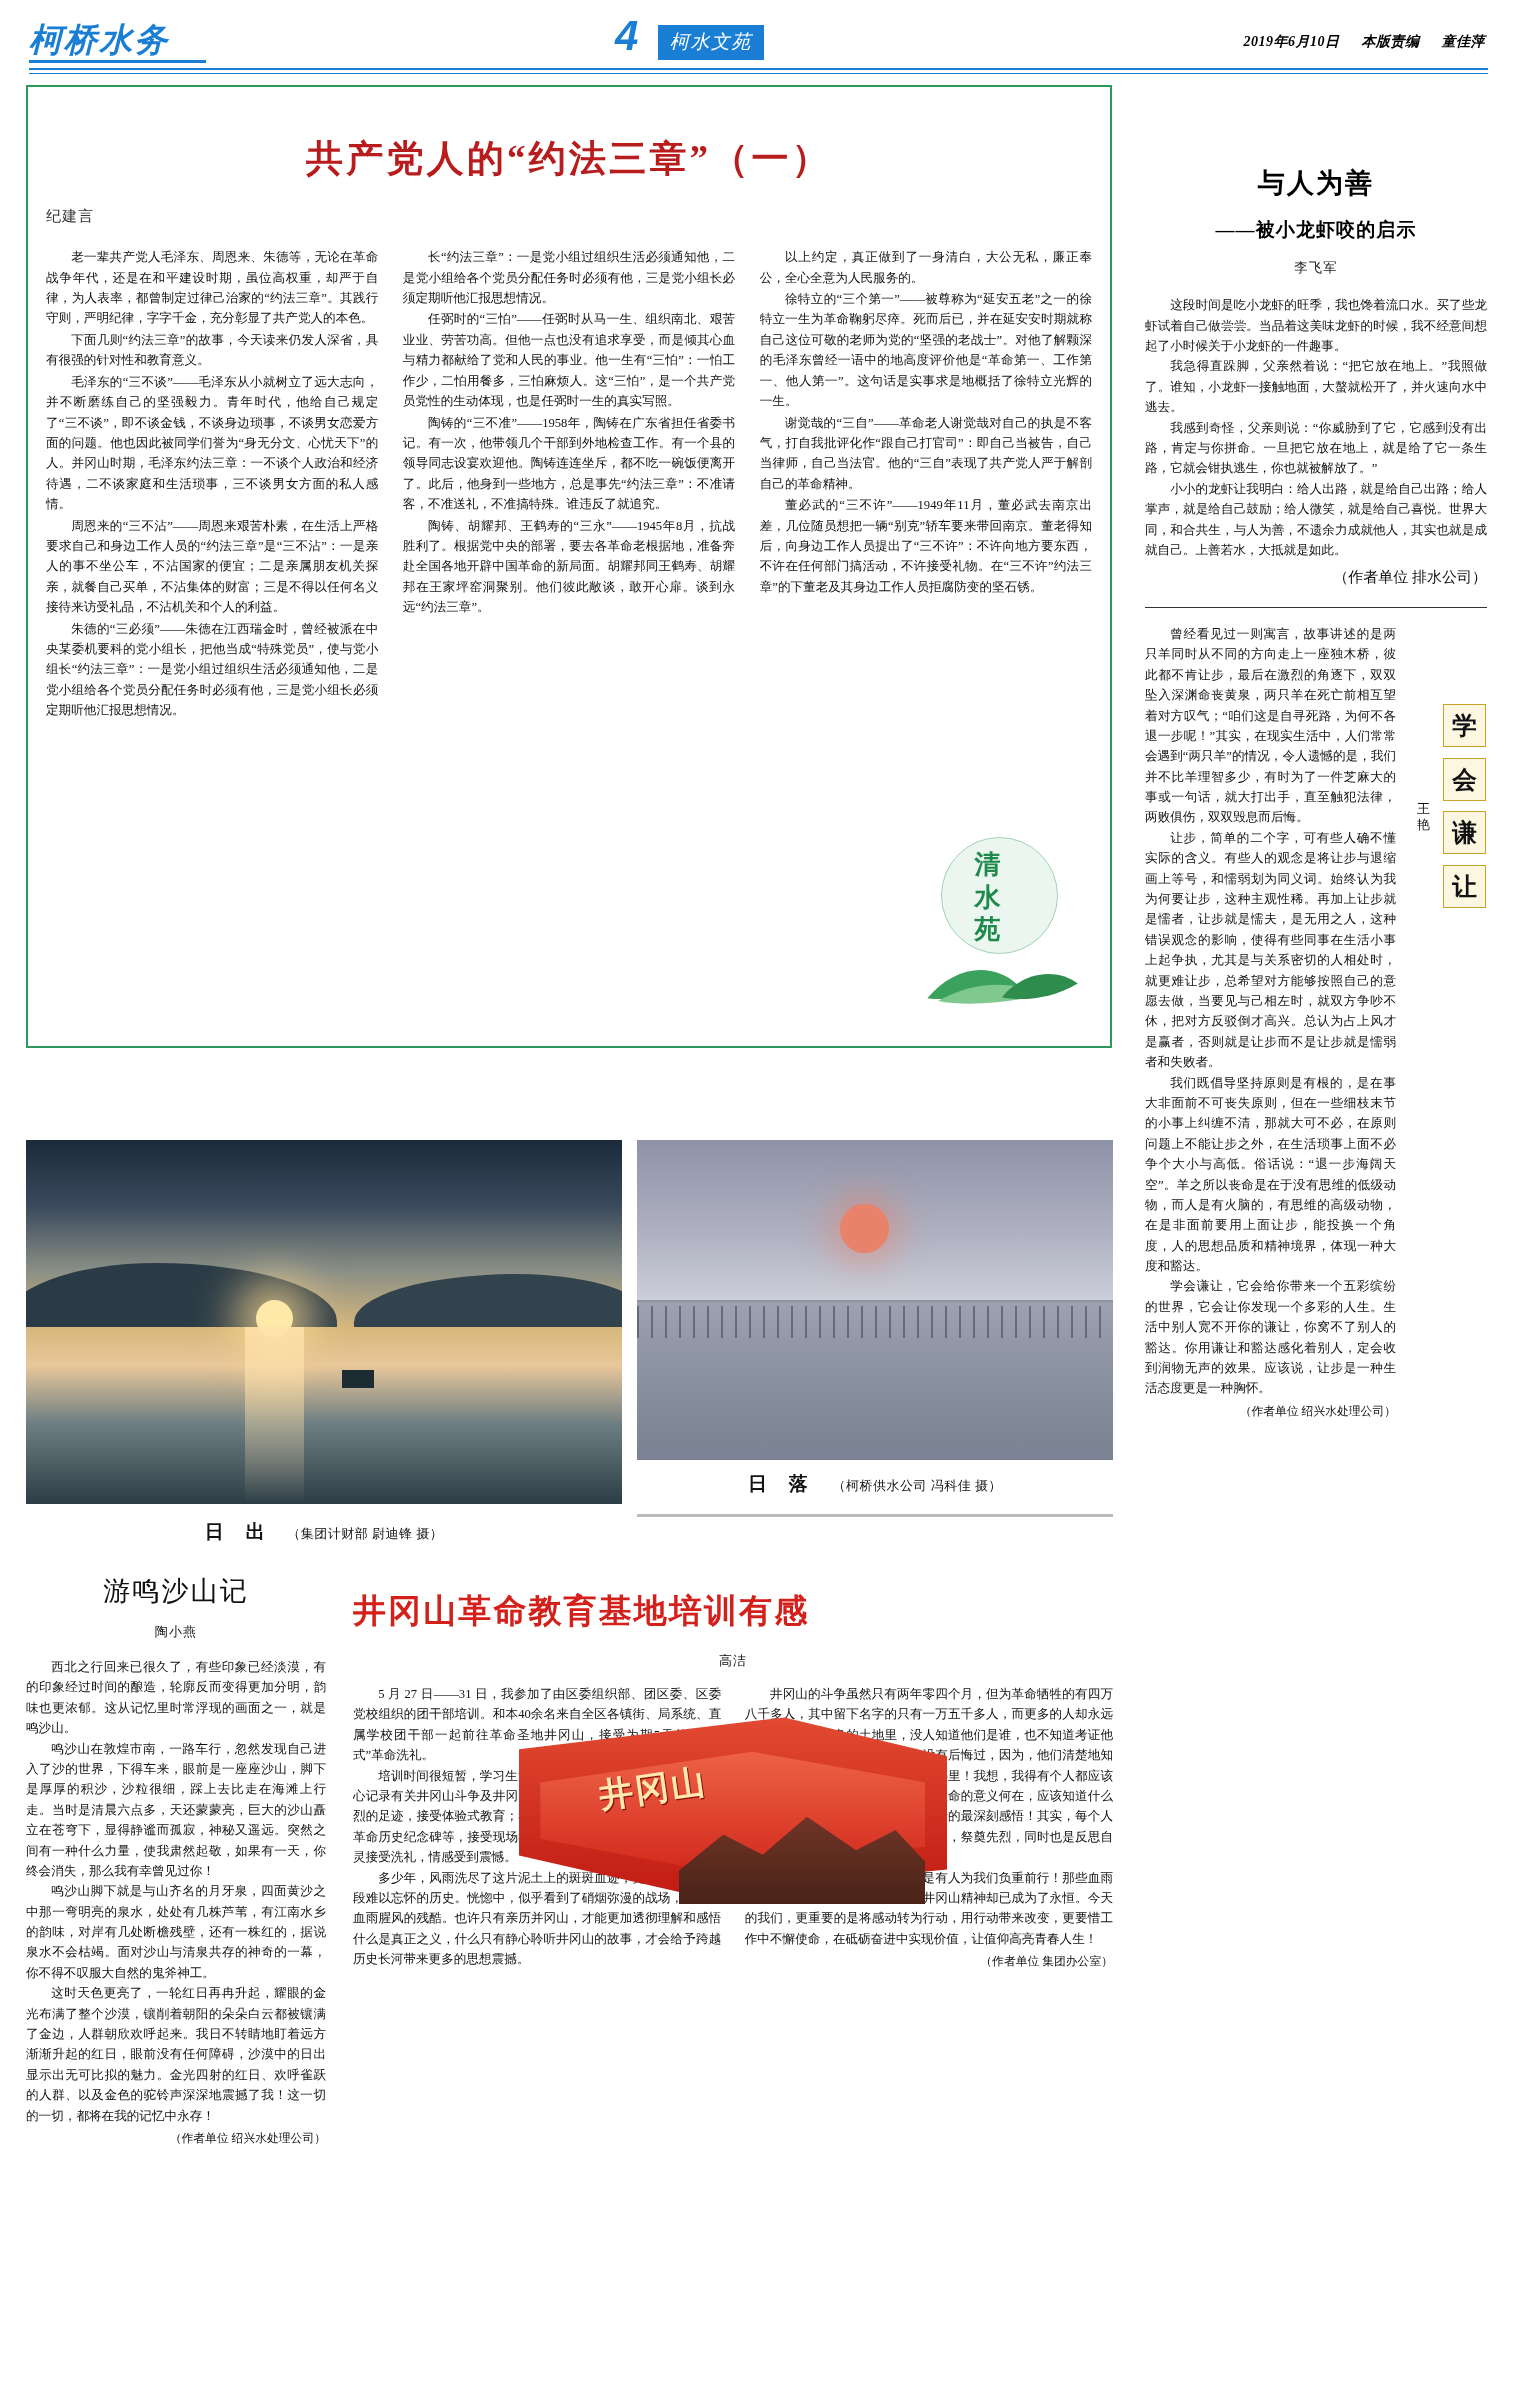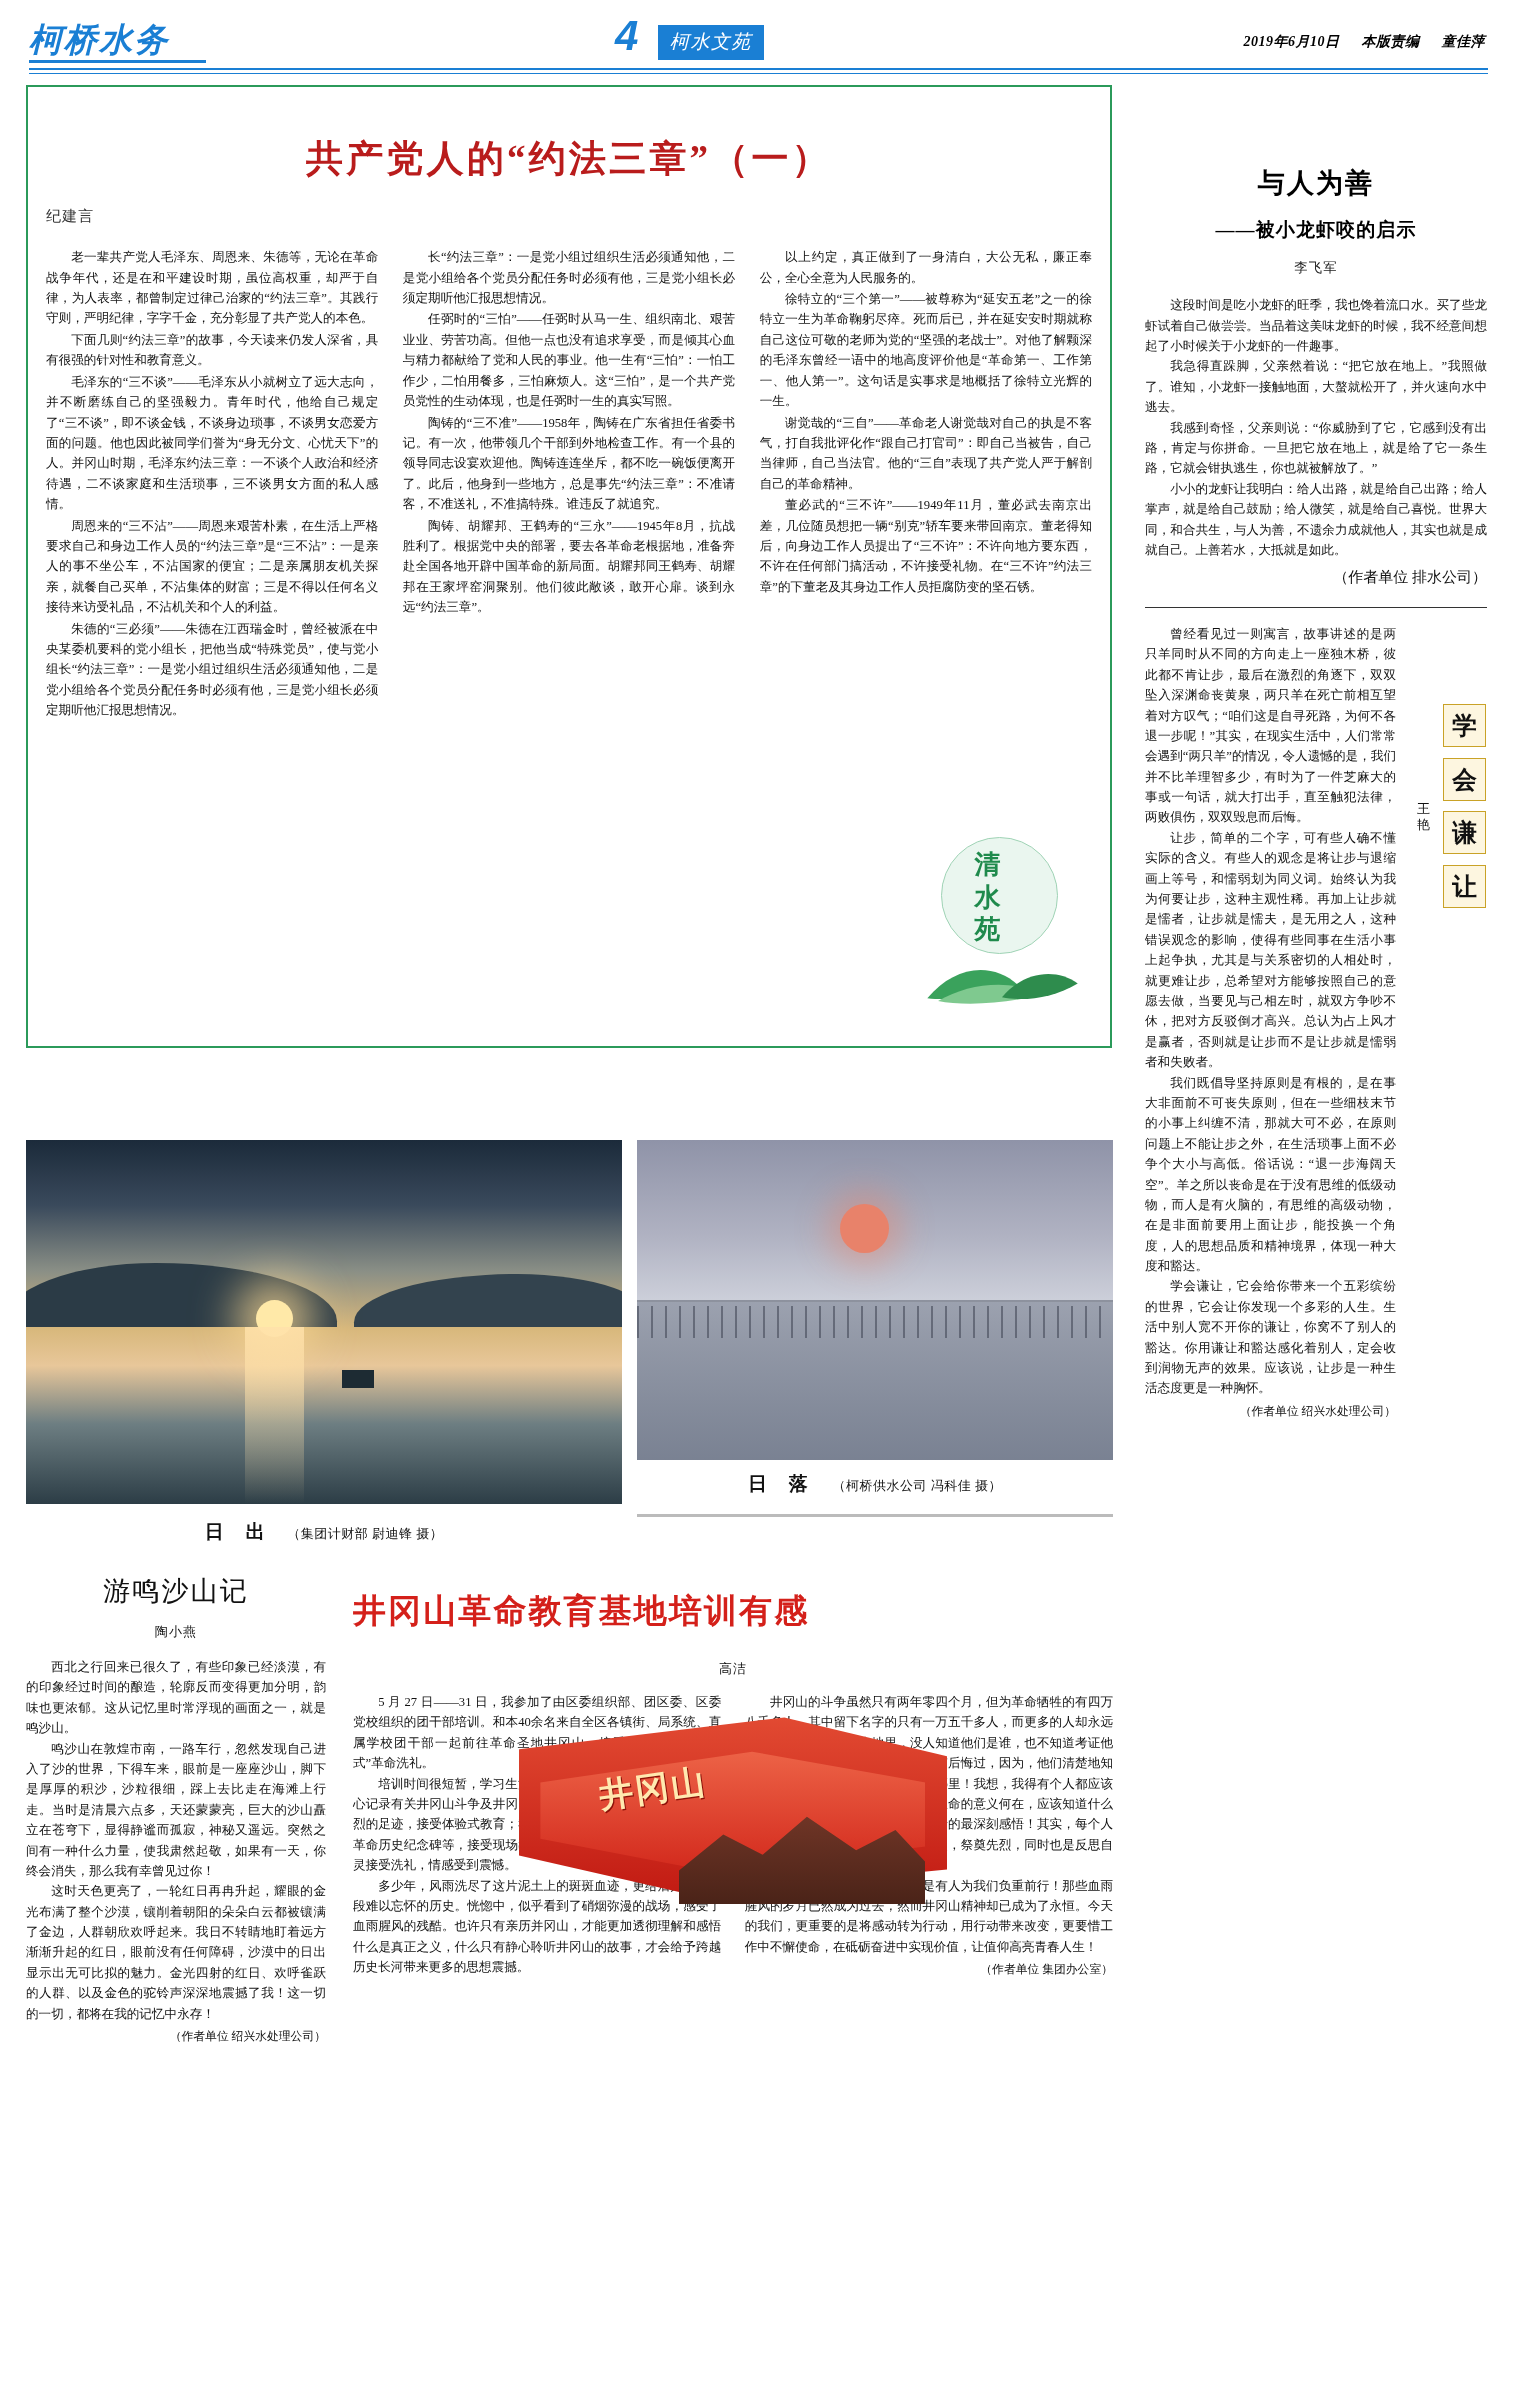--- a/index.html
+++ b/index.html
@@ -325,21 +325,21 @@
     width: 760px;
   }
   .art-jgs h2 {
     margin: 0;
     text-align: left;
     font-size: 33px;
     font-weight: bold;
     color: #d4201a;
     letter-spacing: 2.1px;
   }
-  .art-jgs .byline { text-align:center; font-size: 13px; margin-top: 26px; letter-spacing: 1.1px;}
+  .art-jgs .byline { text-align:center; font-size: 13px; margin-top: 18px; letter-spacing: 1.1px;}
   .jgs-cols { display: flex; gap: 23.5px; margin-top: 14px; }
   .jgs-cols .col { flex: 1; font-size: 12.6px; line-height: 1.62; text-align: justify; }
   .jgs-cols .col p { margin: 0; text-indent: 2em; }
   .jgs-cols .sign { text-align: right; text-indent: 0 !important; font-size: 11.8px; margin-top: 3.2px; }
 
   .jgs-art {
     position: absolute;
     left: 166px; top: 107px;
     width: 428px; height: 225px;
     overflow: hidden;
@@ -481,20 +481,21 @@
       <span class="cap-big">日 出</span>
       <span class="cap-small">（集团计财部 尉迪锋 摄）</span>
     </div>
 
     <div class="art-you">
       <h2>游鸣沙山记</h2>
       <div class="byline">陶小燕</div>
       <div class="body">
         <p>西北之行回来已很久了，有些印象已经淡漠，有的印象经过时间的酿造，轮廓反而变得更加分明，韵味也更浓郁。这从记忆里时常浮现的画面之一，就是鸣沙山。</p>
         <p>鸣沙山在敦煌市南，一路车行，忽然发现自己进入了沙的世界，下得车来，眼前是一座座沙山，脚下是厚厚的积沙，沙粒很细，踩上去比走在海滩上行走。当时是清晨六点多，天还蒙蒙亮，巨大的沙山矗立在苍穹下，显得静谧而孤寂，神秘又遥远。突然之间有一种什么力量，使我肃然起敬，如果有一天，你终会消失，那么我有幸曾见过你！</p>
+        <p>鸣沙山脚下就是与山齐名的月牙泉，四面黄沙之中那一弯明亮的泉水，处处有几株芦苇，有江南水乡的韵味，对岸有几处断檐残壁，还有一株红的，据说泉水不会枯竭。面对沙山与清泉共存的神奇的一幕，你不得不叹服大自然的鬼斧神工。</p>
         <p>这时天色更亮了，一轮红日再冉升起，耀眼的金光布满了整个沙漠，镶削着朝阳的朵朵白云都被镶满了金边，人群朝欣欢呼起来。我日不转睛地盯着远方渐渐升起的红日，眼前没有任何障碍，沙漠中的日出显示出无可比拟的魅力。金光四射的红日、欢呼雀跃的人群、以及金色的驼铃声深深地震撼了我！这一切的一切，都将在我的记忆中永存！</p>
         <div class="sign">（作者单位 绍兴水处理公司）</div>
       </div>
     </div>
 
     <div class="art-jgs">
       <h2>井冈山革命教育基地培训有感</h2>
       <div class="byline">高洁</div>
       <div class="jgs-cols">
         <div class="col">

